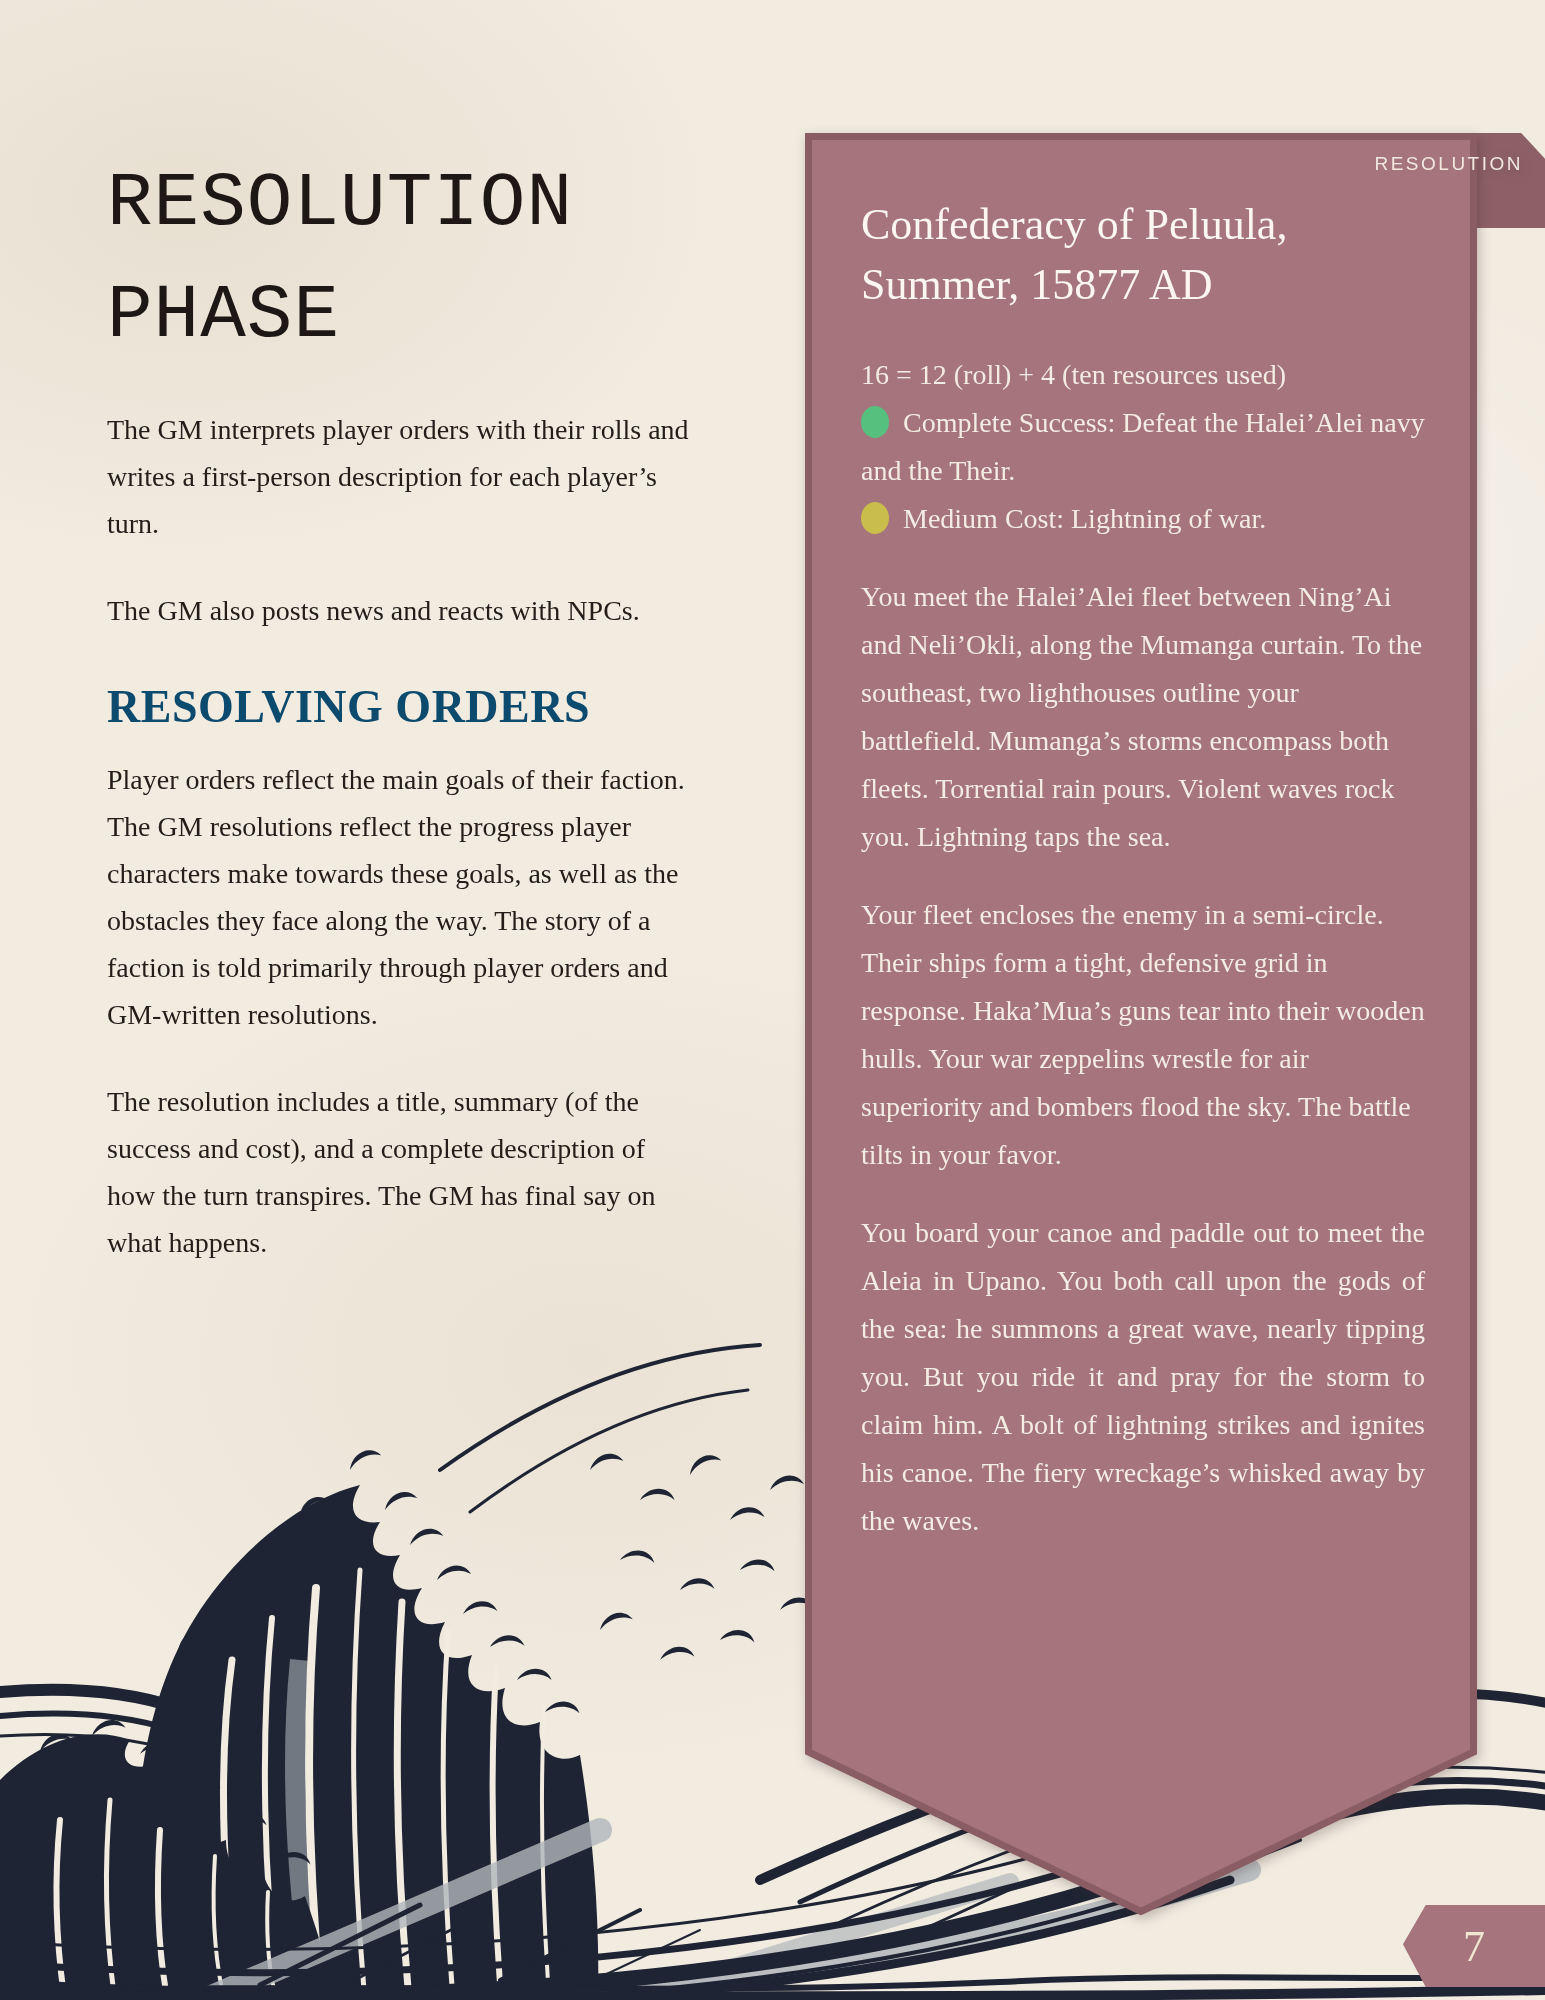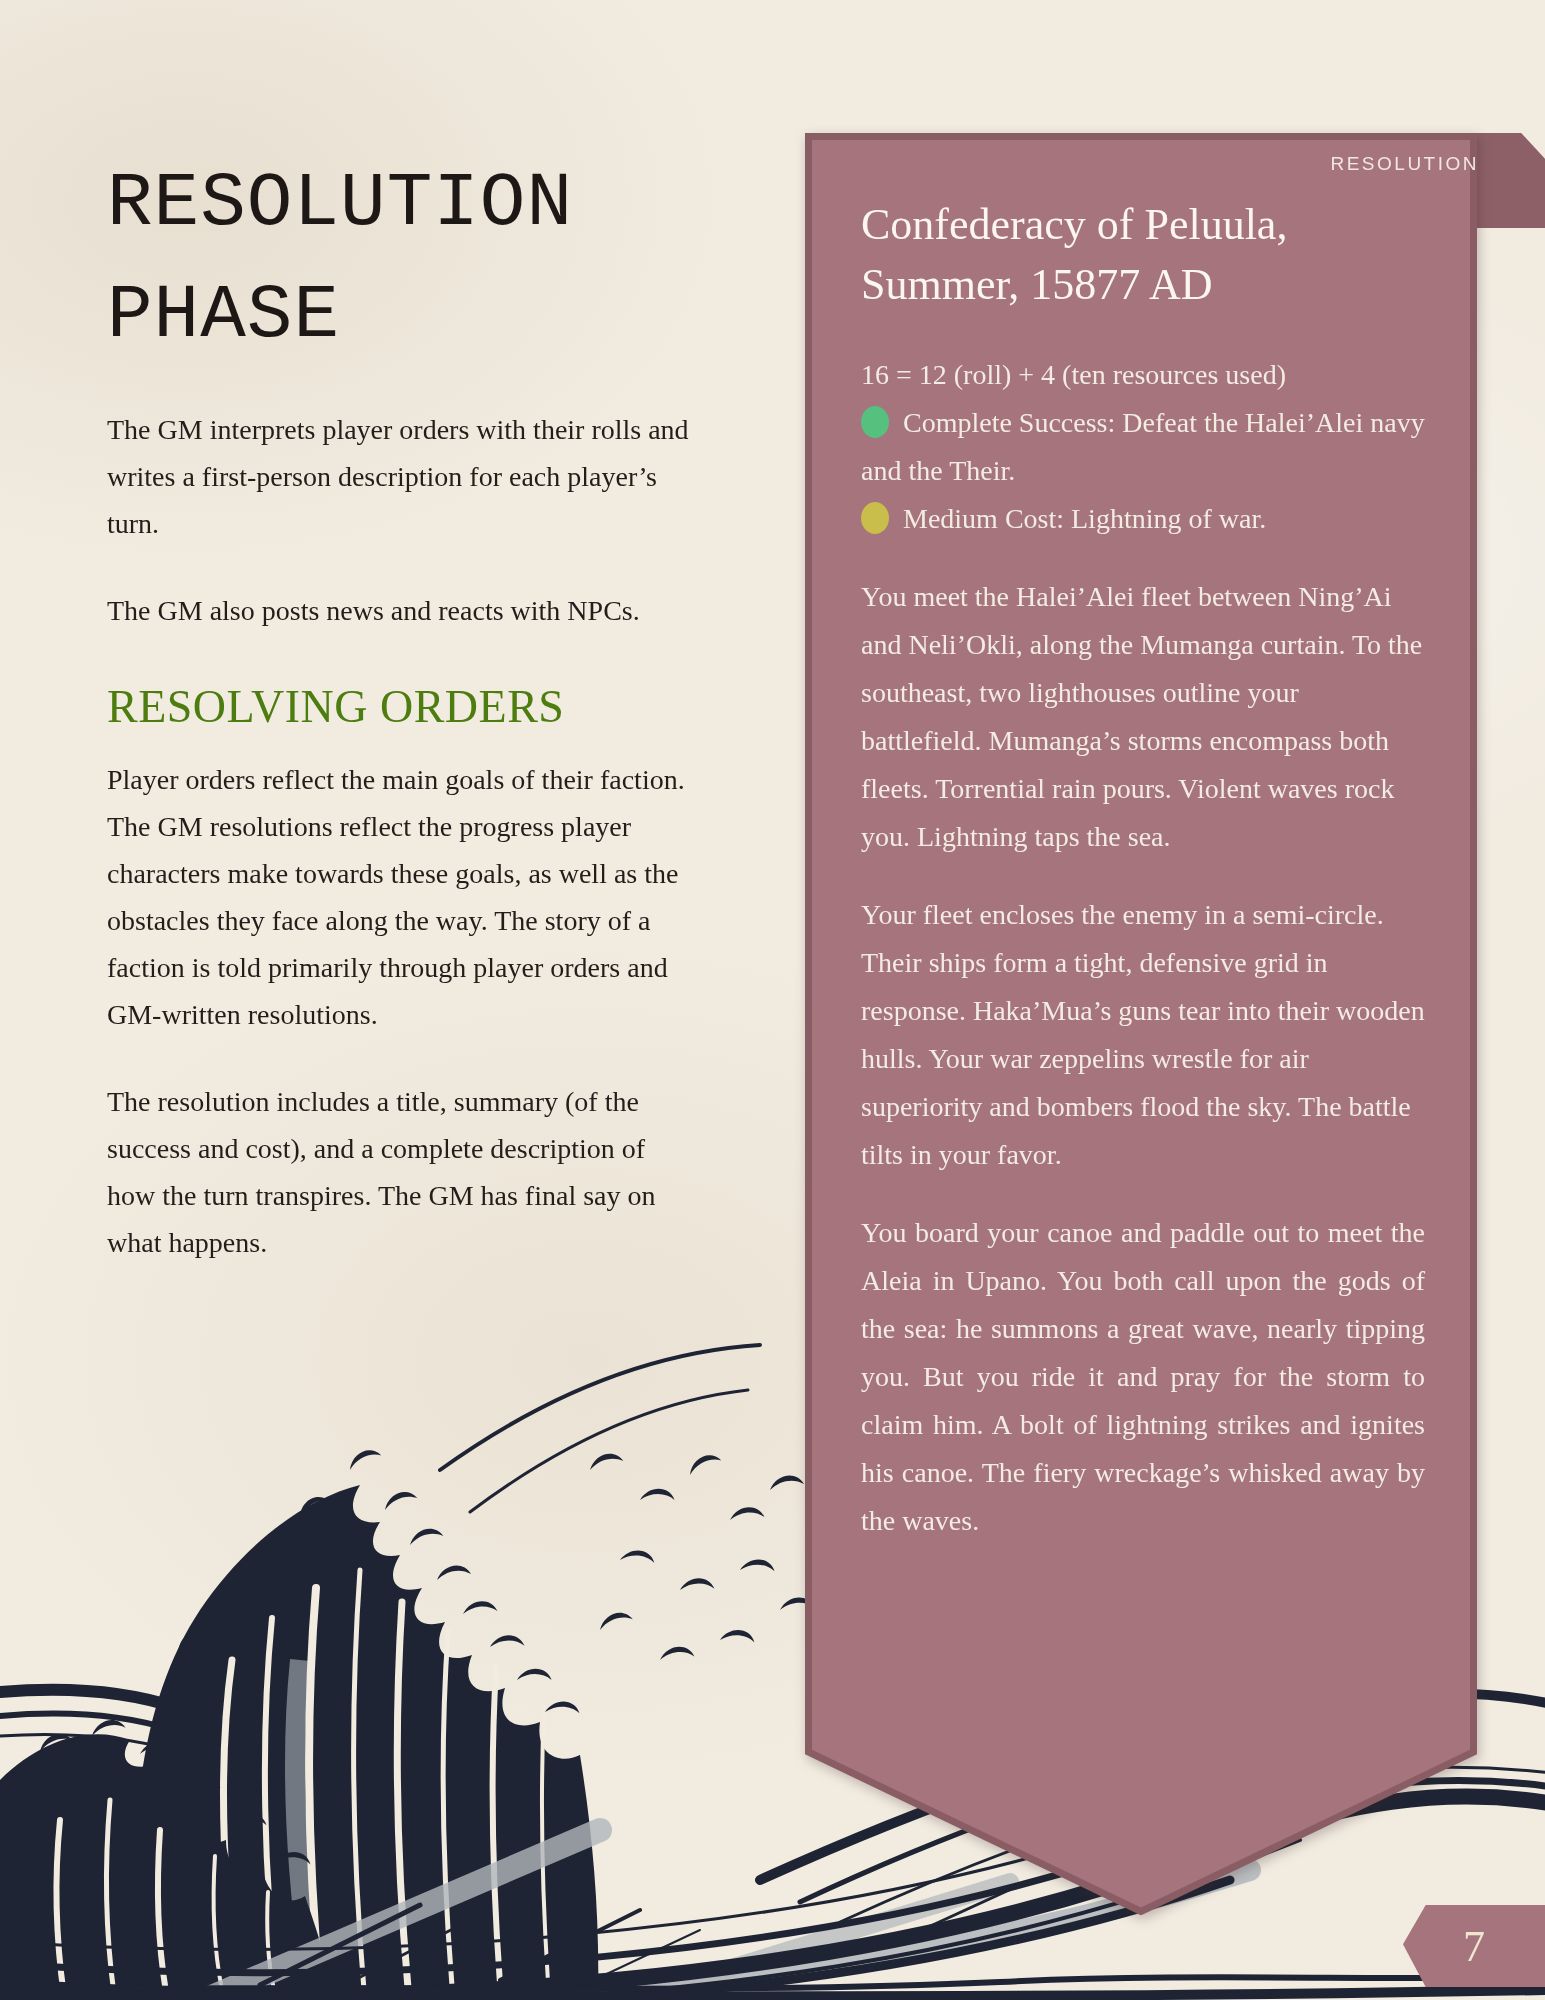--- a/index.html
+++ b/index.html
@@ -9,25 +9,25 @@
       radial-gradient(900px 600px at 12% 10%, rgba(224,213,196,.55), transparent 60%),
       radial-gradient(760px 520px at 82% 28%, rgba(255,255,255,.4), transparent 60%),
       radial-gradient(1000px 700px at 38% 68%, rgba(226,215,198,.45), transparent 60%),
       #f1ebe0;
     font-family:"Liberation Serif","DejaVu Serif",serif;
     color:#241e1b;
   }
   
   .left-col{position:absolute;left:107px;top:148px;width:585px;z-index:2;}
   .h1{font-size:76px;line-height:112px;font-weight:normal;letter-spacing:1px;margin:0 0 34px 0;color:#1d1815;font-family:Liberation Mono, monospace;}
-  .h2{font-size:46px;line-height:58px;font-weight:normal;letter-spacing:.5px;margin:44px 0 20px 0;color:#4d7c0f;}
+  .h2{font-size:46px;line-height:58px;font-weight:bold;letter-spacing:.5px;margin:44px 0 20px 0;color:#0c4a6e;}
   .body-p{font-size:28px;line-height:47px;margin:0 0 40px 0;color:#241e1b;}
   
   .banner{position:absolute;left:805px;top:133px;width:672px;height:1782px;z-index:2;
-          filter:drop-shadow(2px 4px 6px rgba(60,40,40,.28));}
+          filter:drop-shadow(2px 4px 6px rgba(60,40,40,.28));padding-left:44px;}
   .banner svg.banner-shape{position:absolute;left:0;top:0;}
   .banner-content{position:absolute;left:56px;top:0;width:564px;color:#f3ece2;}
   .banner-tag{position:absolute;top:20px;right:-2px;font-family:"Liberation Sans","DejaVu Sans",sans-serif;
               font-size:19px;letter-spacing:2.5px;color:#f1e8df;}
   .banner-title{margin-top:62px;font-size:44px;line-height:60px;font-weight:normal;color:#fbf6ee;}
   .roll-line{margin-top:36px;font-size:28px;line-height:48px;}
   .bullet-line{font-size:28px;line-height:48px;}
   .dot{display:inline-block;width:28px;height:32px;border-radius:50%;vertical-align:-6px;margin-right:14px;}
   .banner-p{margin:30px 0 0 0;font-size:28px;line-height:48px;}
   .banner-p.justify{text-align:justify;}

